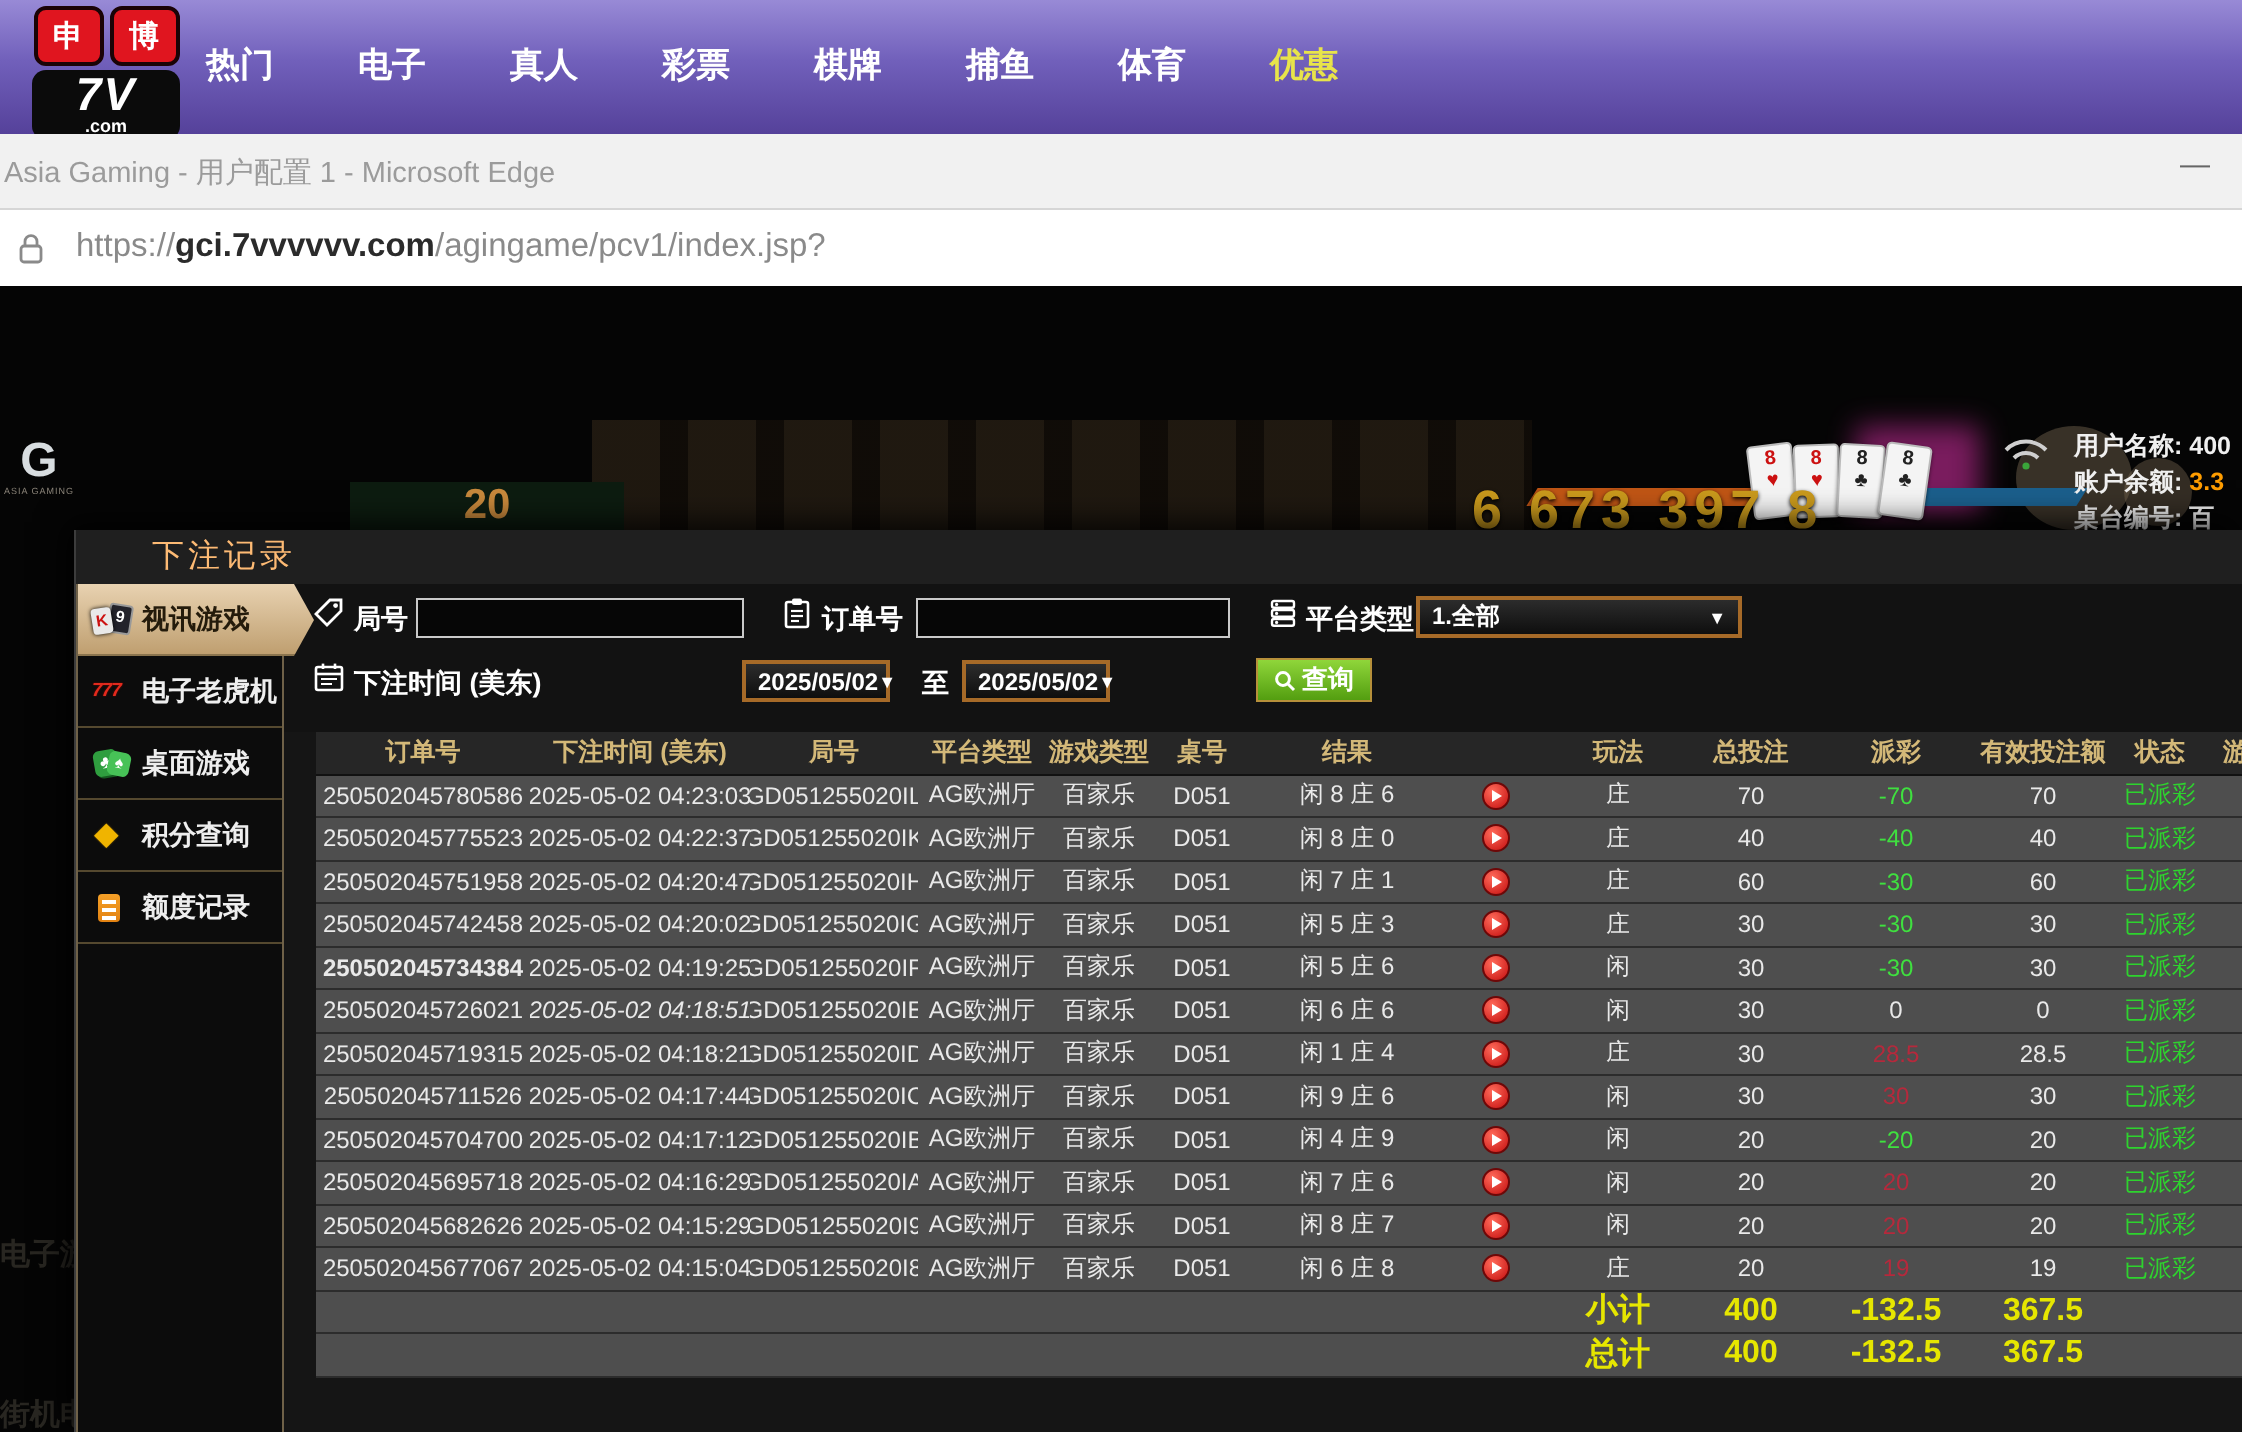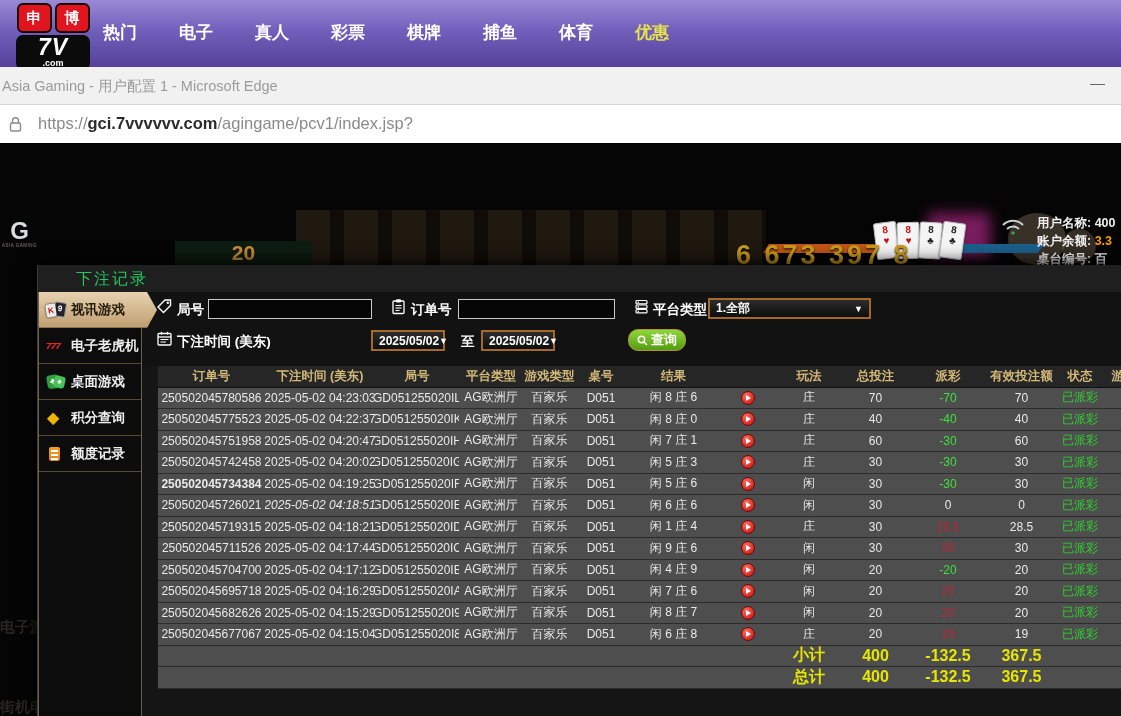--- a/index.html
+++ b/index.html
@@ -56,21 +56,21 @@
   .jackpot{left:736px;top:97px;font-size:27px;font-weight:bold;color:#c9991c;letter-spacing:3px;
     text-shadow:0 1px 2px #000;white-space:nowrap;}
   .userinfo{left:1037px;top:71px;width:120px;font-size:12.5px;font-weight:bold;line-height:18px;white-space:nowrap;}
   .userinfo .lbl{color:#f0f0f0;}
   .wifi{left:1000px;top:73px;}
   .ghost{left:0px;color:#6a6456;opacity:.35;font-size:15px;font-weight:bold;white-space:nowrap;overflow:hidden;width:37px;}
 
   
   .modal{left:37px;top:265px;width:1084px;height:451px;background:#141414;
     border-left:1px solid #3c3c3c;box-shadow:-4px -4px 14px rgba(0,0,0,.8);}
-  .modal-header{height:27px;background:#1f1f1f;color:#22c55e;font-size:16px;line-height:27px;
+  .modal-header{height:27px;background:#1f1f1f;color:#fdba74;font-size:16px;line-height:27px;
     padding-left:38px;letter-spacing:2px;}
   .modal-body{position:absolute;left:0;top:27px;right:0;bottom:0;display:flex;}
 
   
   .sidebar{width:102px;flex:none;background:#0c0c0c;border-left:1px solid #6f6148;border-right:1px solid #6f6148;
     display:flex;flex-direction:column;position:relative;z-index:3;overflow:visible;}
   .sb-item{height:35px;flex:none;display:flex;align-items:center;gap:6px;padding-left:7px;
     color:#eee;font-size:13.5px;font-weight:bold;border-bottom:1px solid #55492f;cursor:pointer;background:#0c0c0c;}
   .sb-item.active{width:111px;margin-right:-11px;background:linear-gradient(180deg,#e8d2b1,#bf9f70);
     color:#241b0b;border-bottom:1px solid #8a744e;
@@ -98,21 +98,21 @@
   .main{flex:1;position:relative;background:#151515;overflow:hidden;}
   .filters{position:absolute;left:0;top:0;width:100%;height:74px;background:#121212;}
   .flabel{position:absolute;color:#fff;font-size:13.5px;font-weight:bold;white-space:nowrap;}
   .tinput{position:absolute;height:20px;background:#060606;border:1px solid #c9c9c9;color:#eee;
     font-size:12px;padding:0 4px;box-sizing:border-box;}
   .selbox{position:absolute;height:21px;background:linear-gradient(180deg,#2c2c2c,#0e0e0e);
     border:2px solid #a66a28;color:#fff;font-size:12px;font-weight:bold;display:flex;align-items:center;
     justify-content:space-between;padding:0 6px;box-sizing:border-box;cursor:pointer;}
   .selbox .caret{font-size:9px;color:#fff;}
   .search-btn{position:absolute;left:486px;top:37px;width:58px;height:22px;
-    background:linear-gradient(180deg,#8fd63a,#539e10);border:1px solid #b6903a;border-radius:10px;
+    background:linear-gradient(180deg,#8fd63a,#539e10);border:1px solid #b6903a;border-radius:0;
     color:#fff;font-size:13px;font-weight:bold;display:flex;align-items:center;justify-content:center;gap:3px;cursor:pointer;}
   .fic{position:absolute;}
 
   
   .btable{position:absolute;left:16px;top:74px;width:966px;overflow:hidden;}
   .trow{display:flex;height:20.5px;border-bottom:1px solid #2c2c2c;background:#4e4e4e;width:985px;}
   .trow.thead{background:#262626;border-bottom:1px solid #111;}
   .cell{flex:none;display:flex;align-items:center;justify-content:center;font-size:12px;color:#e9e9e9;
     white-space:nowrap;overflow:hidden;}
   .thead .cell{color:#d3b878;font-weight:bold;font-size:12.5px;}

